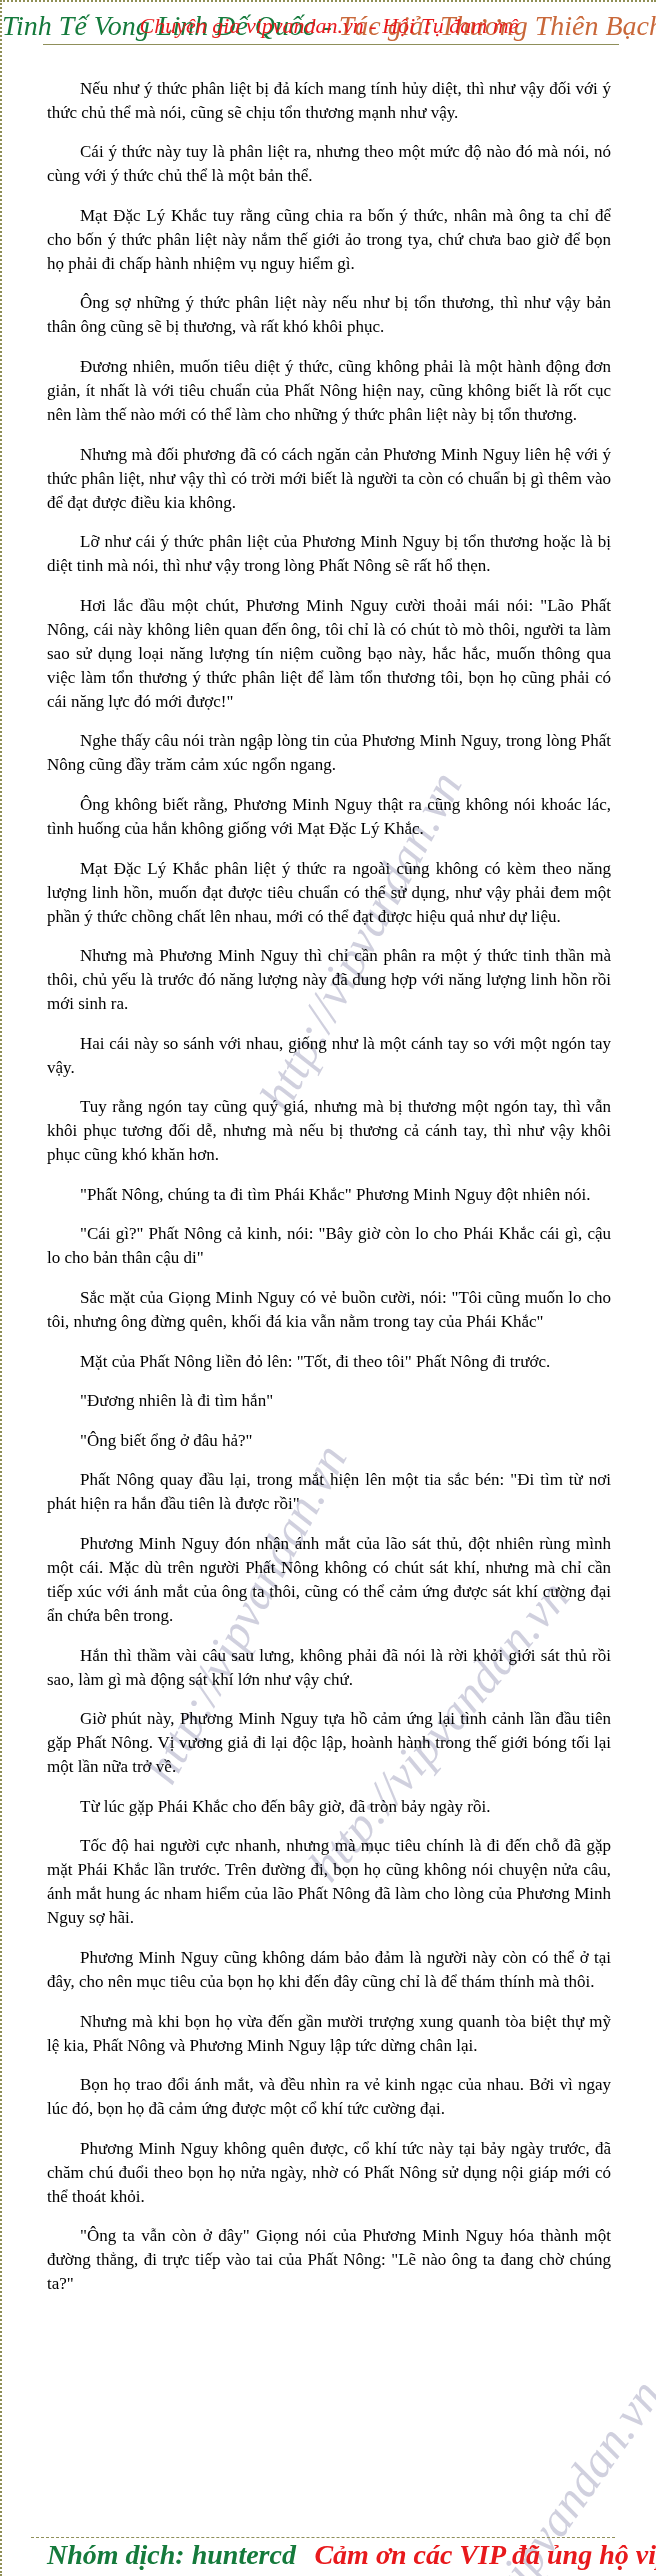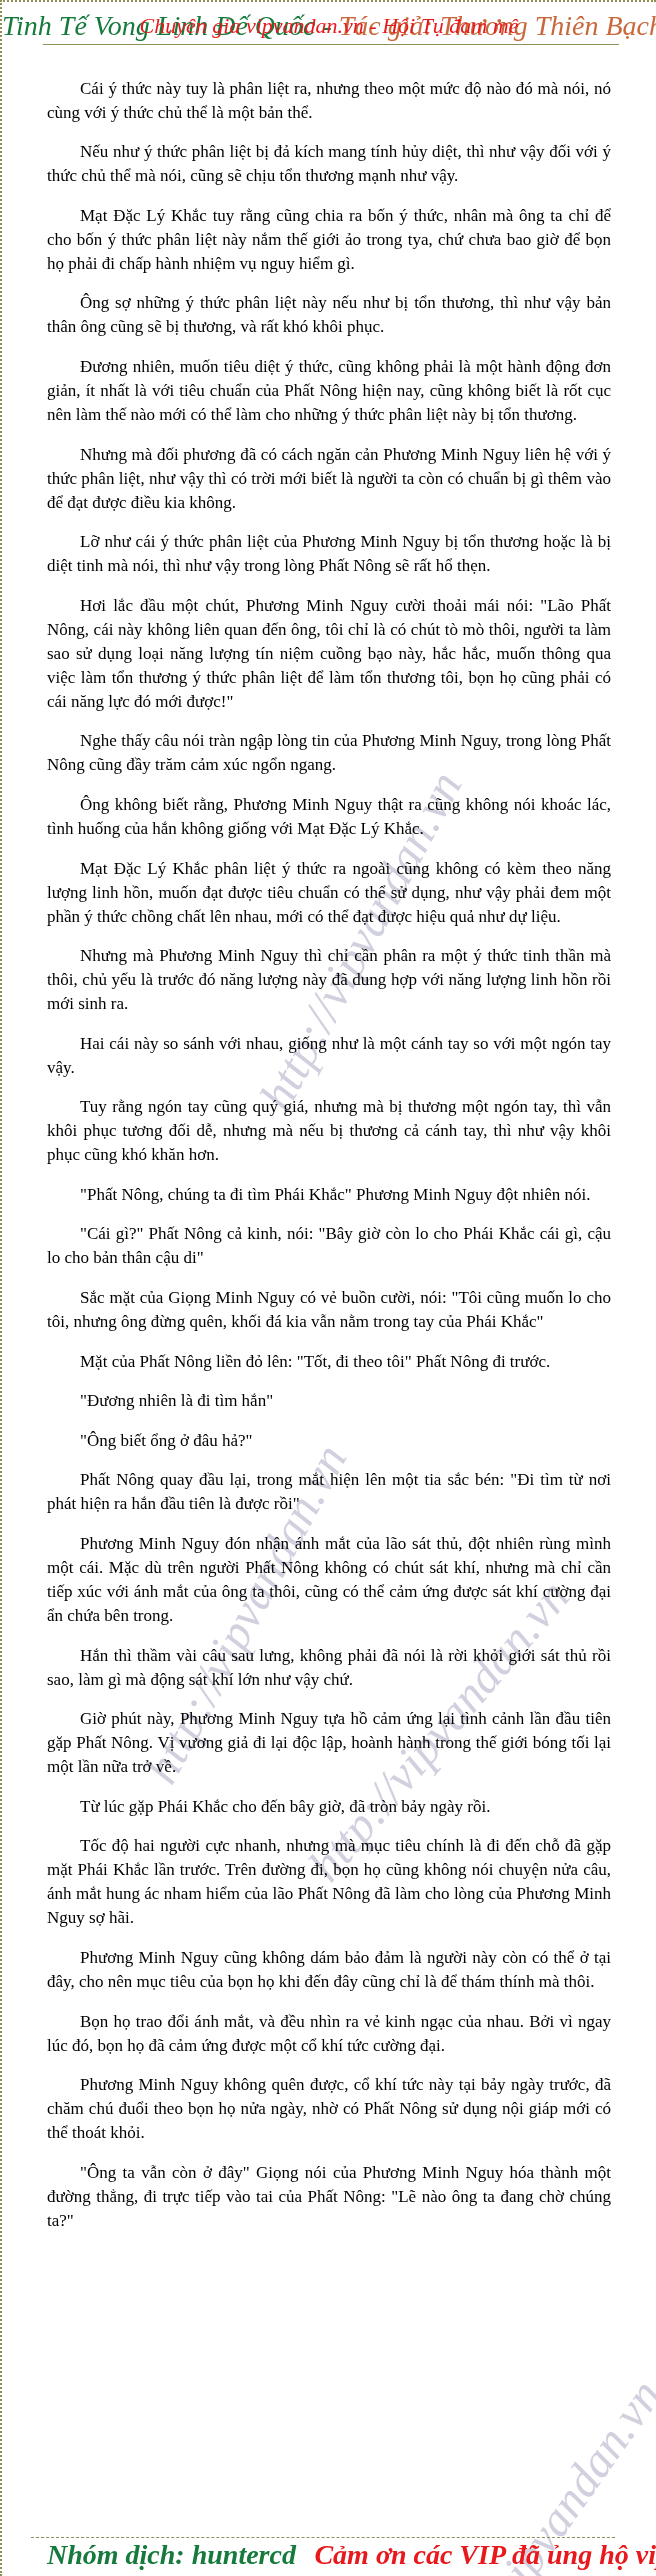--- a/index.html
+++ b/index.html
@@ -72,22 +72,22 @@
       <div class="wm" style="left: 410px; top: 2674px; transform: rotate(-55deg);">http://vipvandan.vn</div>
     </div>
 
   <div class="header">
     <div class="title-line"><span class="t-green">Tinh Tế Vong Linh Đế Quốc - </span><span class="t-orange">Tác giả: Thương Thiên Bạch Hạc</span></div>
     <div class="title-overlay">Chuyên gia vipvandan.vn - Hội Tụ đam mê</div>
     <hr class="rule solid">
   </div>
 
   <div class="content">
+      <p>Nếu như ý thức phân liệt bị đả kích mang tính hủy diệt, thì như vậy đối với ý thức chủ thể mà nói, cũng sẽ chịu tổn thương mạnh như vậy.</p>
       <p>Cái ý thức này tuy là phân liệt ra, nhưng theo một mức độ nào đó mà nói, nó cùng với ý thức chủ thể là một bản thể.</p>
-      <p>Nếu như ý thức phân liệt bị đả kích mang tính hủy diệt, thì như vậy đối với ý thức chủ thể mà nói, cũng sẽ chịu tổn thương mạnh như vậy.</p>
       <p>Mạt Đặc Lý Khắc tuy rằng cũng chia ra bốn ý thức, nhân mà ông ta chỉ để cho bốn ý thức phân liệt này nắm thế giới ảo trong tya, chứ chưa bao giờ để bọn họ phải đi chấp hành nhiệm vụ nguy hiểm gì.</p>
       <p>Ông sợ những ý thức phân liệt này nếu như bị tổn thương, thì như vậy bản thân ông cũng sẽ bị thương, và rất khó khôi phục.</p>
       <p>Đương nhiên, muốn tiêu diệt ý thức, cũng không phải là một hành động đơn giản, ít nhất là với tiêu chuẩn của Phất Nông hiện nay, cũng không biết là rốt cục nên làm thế nào mới có thể làm cho những ý thức phân liệt này bị tổn thương.</p>
       <p>Nhưng mà đối phương đã có cách ngăn cản Phương Minh Nguy liên hệ với ý thức phân liệt, như vậy thì có trời mới biết là người ta còn có chuẩn bị gì thêm vào để đạt được điều kia không.</p>
       <p>Lỡ như cái ý thức phân liệt của Phương Minh Nguy bị tổn thương hoặc là bị diệt tinh mà nói, thì như vậy trong lòng Phất Nông sẽ rất hổ thẹn.</p>
       <p>Hơi lắc đầu một chút, Phương Minh Nguy cười thoải mái nói: "Lão Phất Nông, cái này không liên quan đến ông, tôi chỉ là có chút tò mò thôi, người ta làm sao sử dụng loại năng lượng tín niệm cuồng bạo này, hắc hắc, muốn thông qua việc làm tổn thương ý thức phân liệt để làm tổn thương tôi, bọn họ cũng phải có cái năng lực đó mới được!"</p>
       <p>Nghe thấy câu nói tràn ngập lòng tin của Phương Minh Nguy, trong lòng Phất Nông cũng đầy trăm cảm xúc ngổn ngang.</p>
       <p>Ông không biết rằng, Phương Minh Nguy thật ra cũng không nói khoác lác, tình huống của hắn không giống với Mạt Đặc Lý Khắc.</p>
       <p>Mạt Đặc Lý Khắc phân liệt ý thức ra ngoài cũng không có kèm theo năng lượng linh hồn, muốn đạt được tiêu chuẩn có thể sử dụng, như vậy phải đem một phần ý thức chồng chất lên nhau, mới có thể đạt được hiệu quả như dự liệu.</p>
       <p>Nhưng mà Phương Minh Nguy thì chỉ cần phân ra một ý thức tinh thần mà thôi, chủ yếu là trước đó năng lượng này đã dung hợp với năng lượng linh hồn rồi mới sinh ra.</p>
@@ -99,20 +99,21 @@
       <p>Mặt của Phất Nông liền đỏ lên: "Tốt, đi theo tôi" Phất Nông đi trước.</p>
       <p>"Đương nhiên là đi tìm hắn"</p>
       <p>"Ông biết ổng ở đâu hả?"</p>
       <p>Phất Nông quay đầu lại, trong mắt hiện lên một tia sắc bén: "Đi tìm từ nơi phát hiện ra hắn đầu tiên là được rồi"</p>
       <p>Phương Minh Nguy đón nhận ánh mắt của lão sát thủ, đột nhiên rùng mình một cái. Mặc dù trên người Phất Nông không có chút sát khí, nhưng mà chỉ cần tiếp xúc với ánh mắt của ông ta thôi, cũng có thể cảm ứng được sát khí cường đại ẩn chứa bên trong.</p>
       <p>Hắn thì thầm vài câu sau lưng, không phải đã nói là rời khỏi giới sát thủ rồi sao, làm gì mà động sát khí lớn như vậy chứ.</p>
       <p>Giờ phút này, Phương Minh Nguy tựa hồ cảm ứng lại tình cảnh lần đầu tiên gặp Phất Nông. Vị vương giả đi lại độc lập, hoành hành trong thế giới bóng tối lại một lần nữa trở về.</p>
       <p>Từ lúc gặp Phái Khắc cho đến bây giờ, đã tròn bảy ngày rồi.</p>
       <p>Tốc độ hai người cực nhanh, nhưng mà mục tiêu chính là đi đến chỗ đã gặp mặt Phái Khắc lần trước. Trên đường đi, bọn họ cũng không nói chuyện nửa câu, ánh mắt hung ác nham hiểm của lão Phất Nông đã làm cho lòng của Phương Minh Nguy sợ hãi.</p>
       <p>Phương Minh Nguy cũng không dám bảo đảm là người này còn có thể ở tại đây, cho nên mục tiêu của bọn họ khi đến đây cũng chỉ là để thám thính mà thôi.</p>
+      <p>Nhưng mà khi bọn họ vừa đến gần mười trượng xung quanh tòa biệt thự mỹ lệ kia, Phất Nông và Phương Minh Nguy lập tức dừng chân lại.</p>
       <p>Bọn họ trao đổi ánh mắt, và đều nhìn ra vẻ kinh ngạc của nhau. Bởi vì ngay lúc đó, bọn họ đã cảm ứng được một cổ khí tức cường đại.</p>
       <p>Phương Minh Nguy không quên được, cổ khí tức này tại bảy ngày trước, đã chăm chú đuổi theo bọn họ nửa ngày, nhờ có Phất Nông sử dụng nội giáp mới có thể thoát khỏi.</p>
       <p>"Ông ta vẫn còn ở đây" Giọng nói của Phương Minh Nguy hóa thành một đường thẳng, đi trực tiếp vào tai của Phất Nông: "Lẽ nào ông ta đang chờ chúng ta?"</p>
     </div>
 
   <div class="footer">
     <hr class="rule dashed">
     <div class="footer-line">
       <span class="t-green">Nhóm dịch: huntercd</span>
       <span class="t-red">Cảm ơn các VIP đã ủng hộ vipvandan.vn</span>

